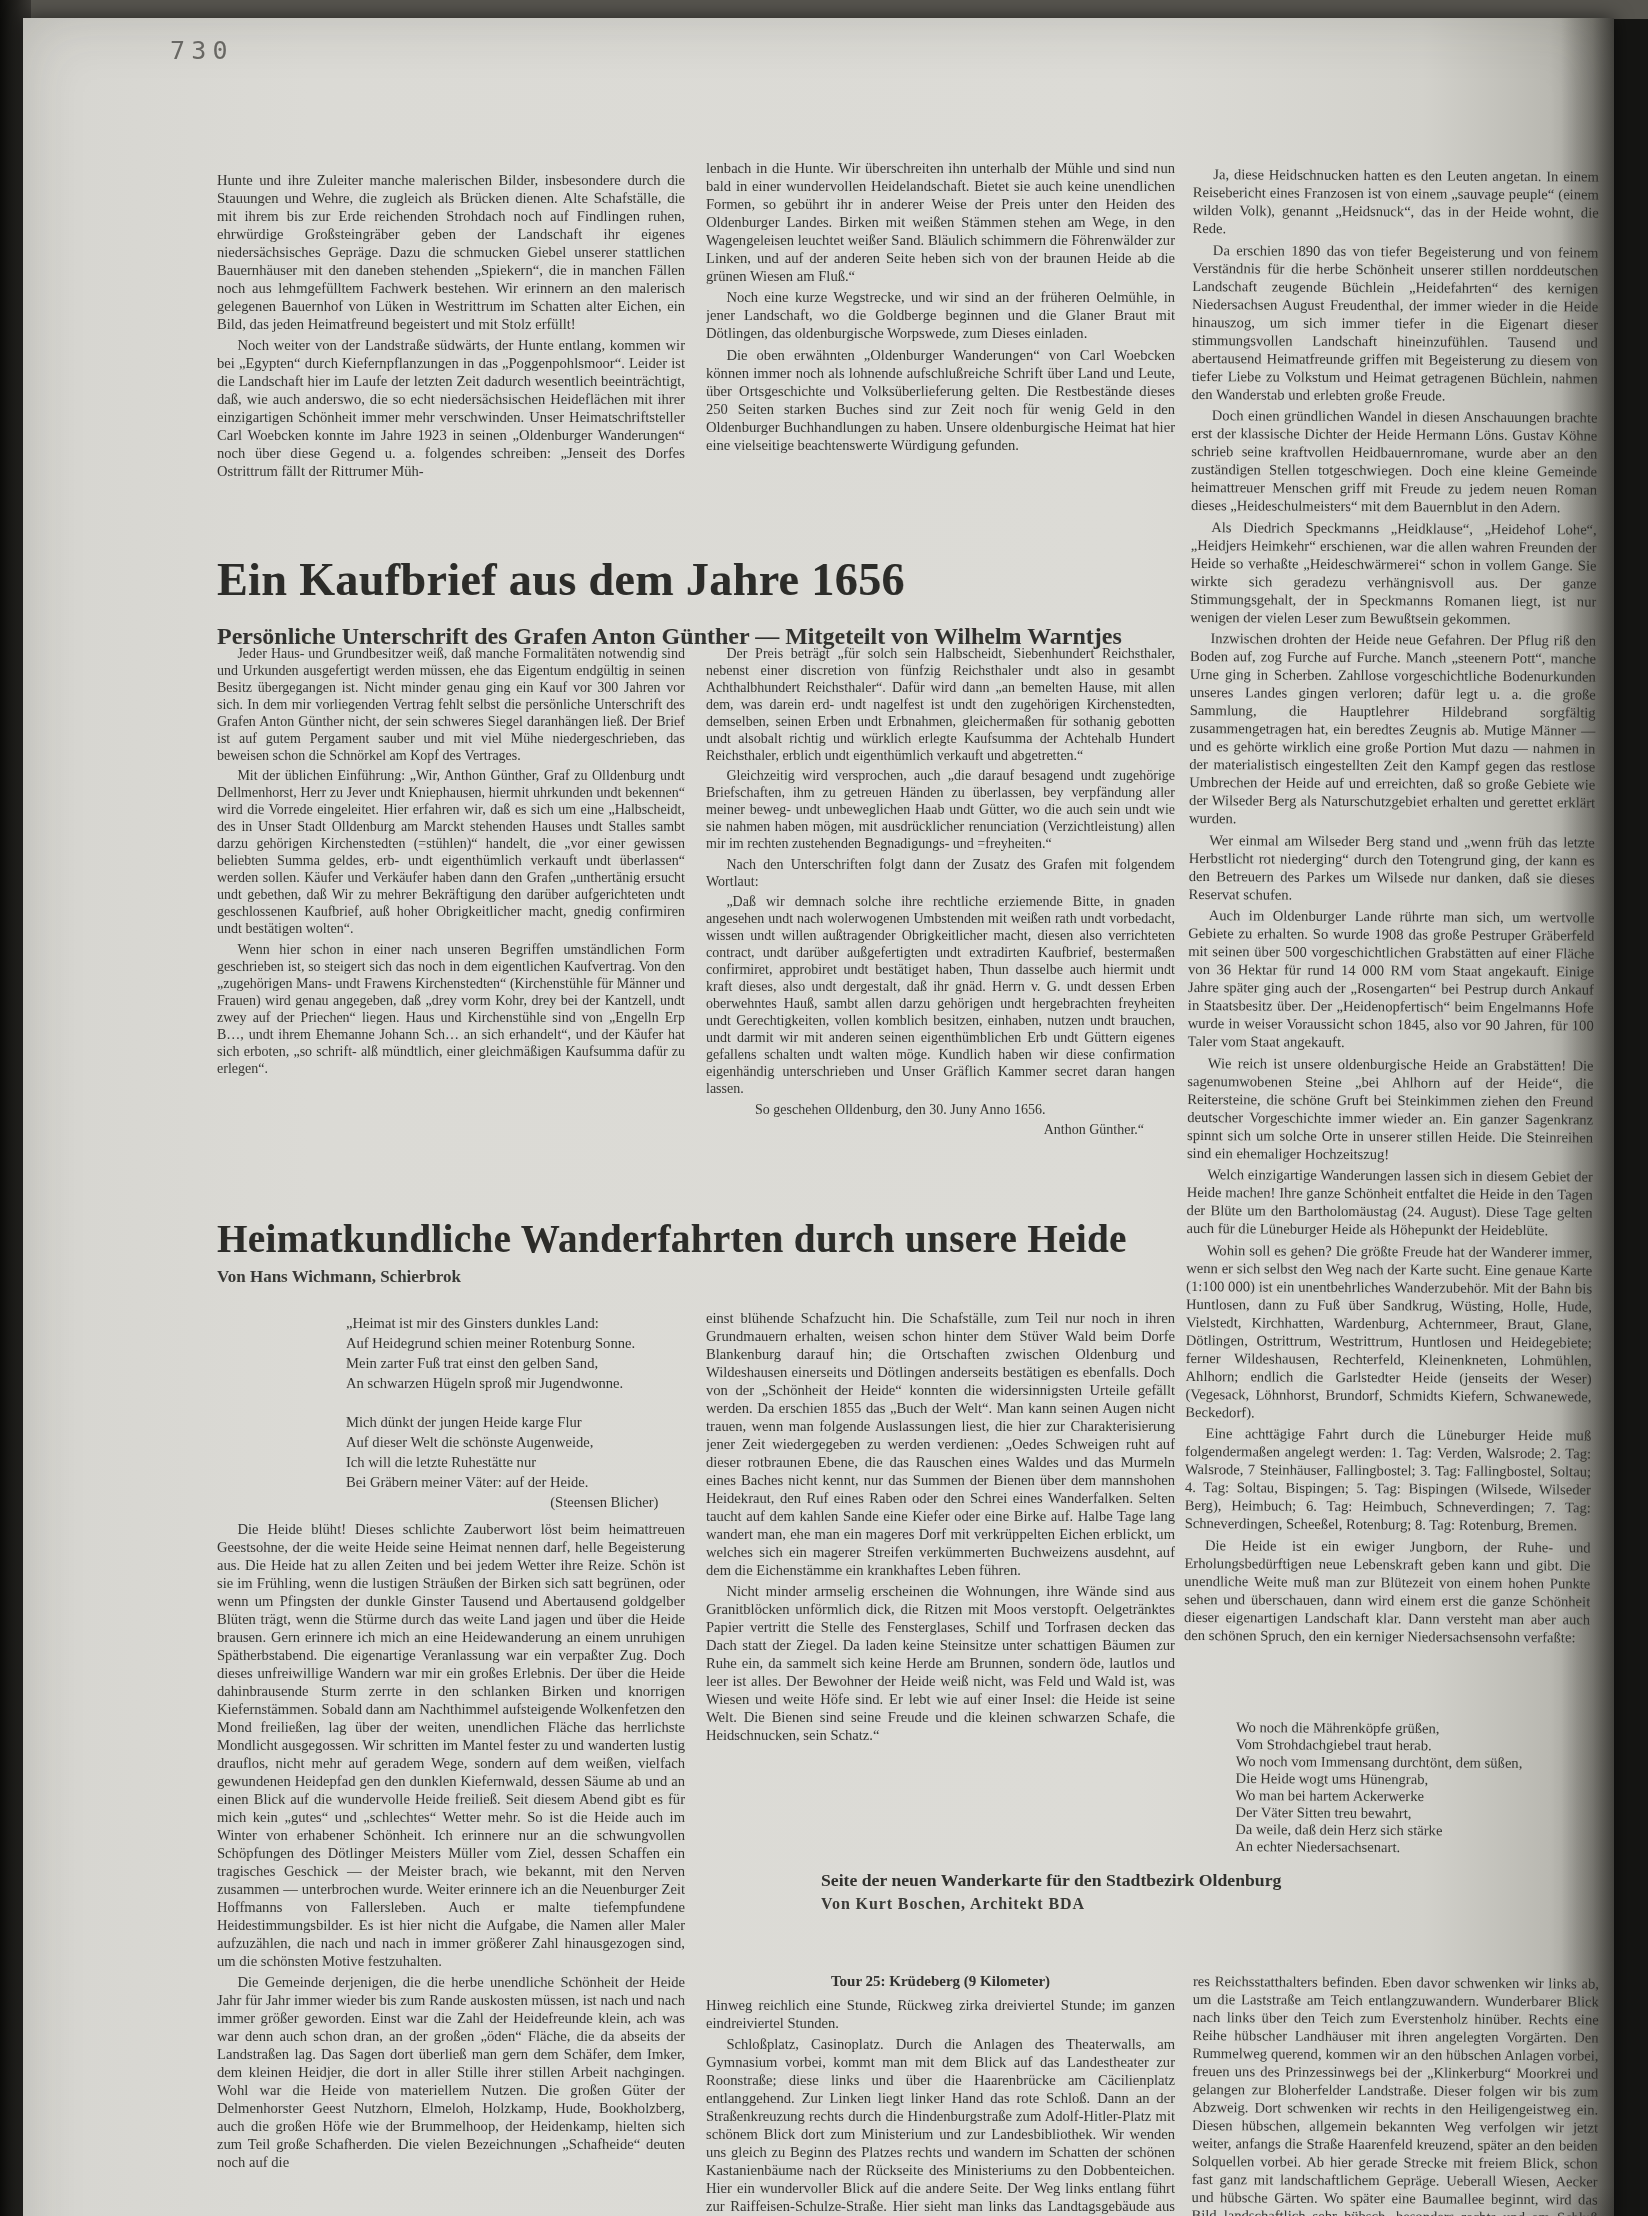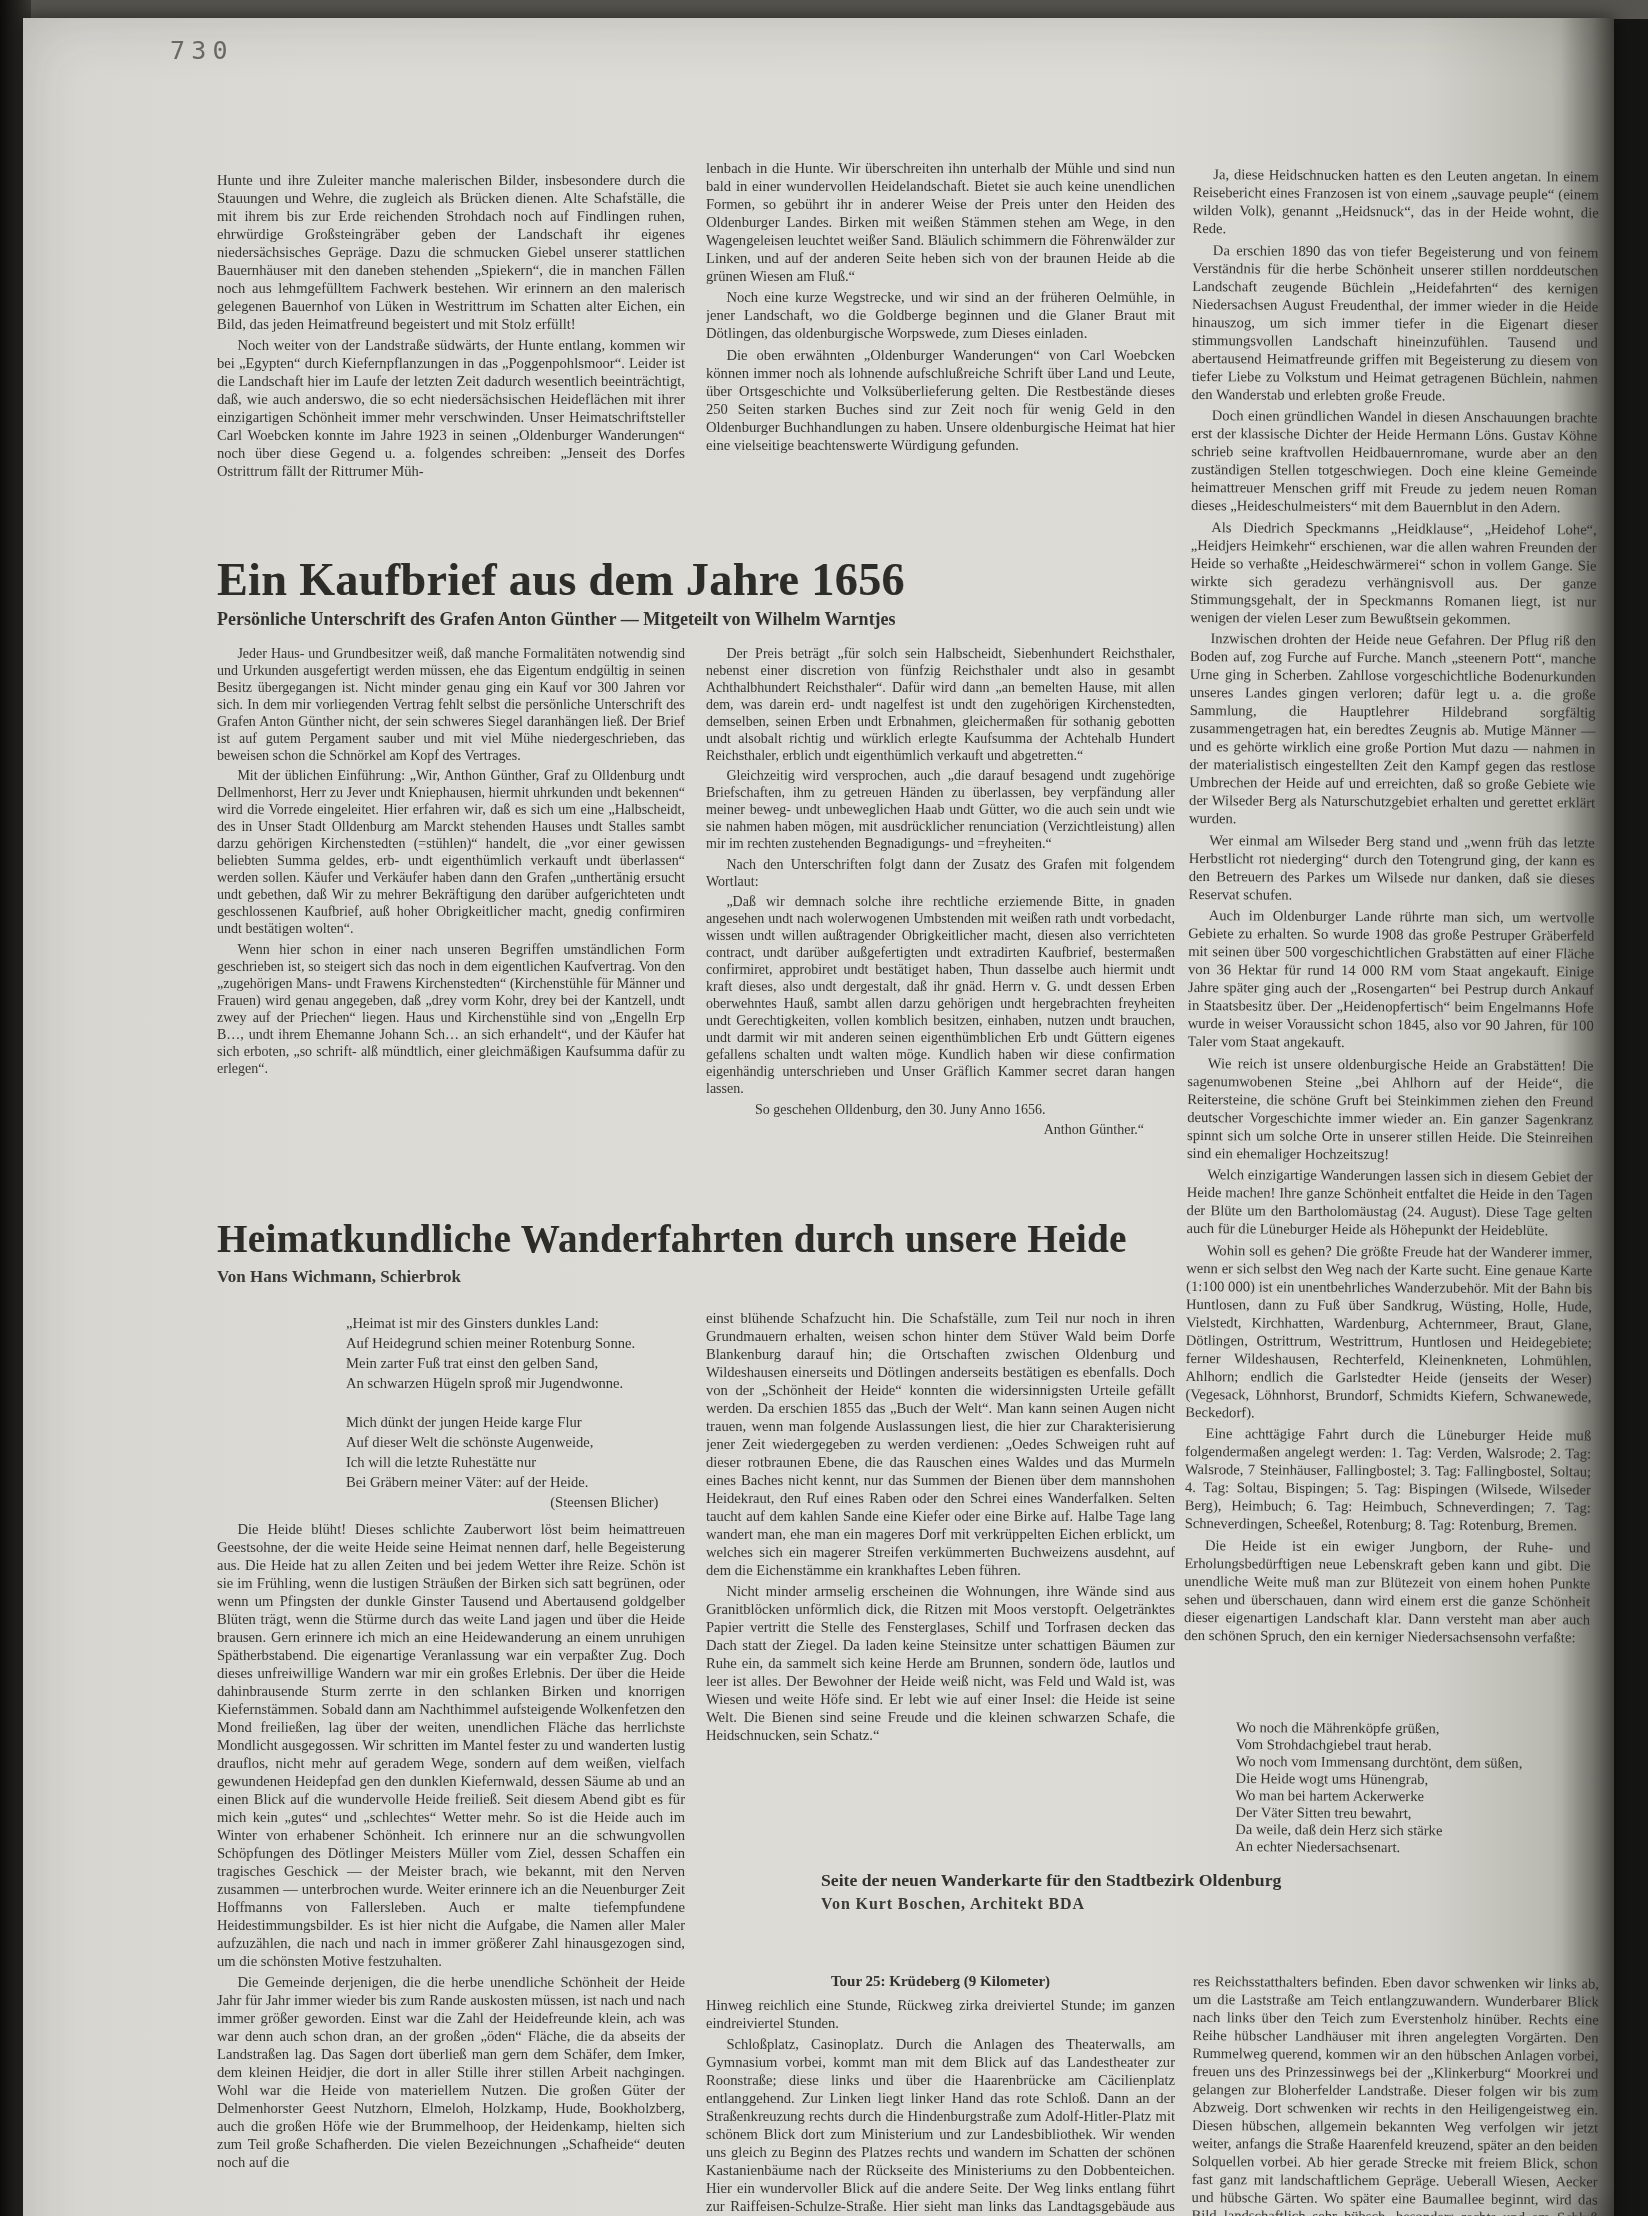--- a/index.html
+++ b/index.html
@@ -64,21 +64,21 @@
     <p>Noch weiter von der Landstraße südwärts, der Hunte entlang, kommen wir bei „Egypten“ durch Kiefernpflanzungen in das „Poggenpohlsmoor“. Leider ist die Landschaft hier im Laufe der letzten Zeit dadurch wesentlich beeinträchtigt, daß, wie auch anderswo, die so echt niedersächsischen Heideflächen mit ihrer einzigartigen Schönheit immer mehr verschwinden. Unser Heimatschriftsteller Carl Woebcken konnte im Jahre 1923 in seinen „Oldenburger Wanderungen“ noch über diese Gegend u. a. folgendes schreiben: „Jenseit des Dorfes Ostrittrum fällt der Rittrumer Müh-</p>
   </div>
   <div class="col" style="left:683px;top:141px;width:469px;height:401px;">
     <p class="noindent">lenbach in die Hunte. Wir überschreiten ihn unterhalb der Mühle und sind nun bald in einer wundervollen Heidelandschaft. Bietet sie auch keine unendlichen Formen, so gebührt ihr in anderer Weise der Preis unter den Heiden des Oldenburger Landes. Birken mit weißen Stämmen stehen am Wege, in den Wagengeleisen leuchtet weißer Sand. Bläulich schimmern die Föhrenwälder zur Linken, und auf der anderen Seite heben sich von der braunen Heide ab die grünen Wiesen am Fluß.“</p>
     <p>Noch eine kurze Wegstrecke, und wir sind an der früheren Oelmühle, in jener Landschaft, wo die Goldberge beginnen und die Glaner Braut mit Dötlingen, das oldenburgische Worpswede, zum Dieses einladen.</p>
     <p>Die oben erwähnten „Oldenburger Wanderungen“ von Carl Woebcken können immer noch als lohnende aufschlußreiche Schrift über Land und Leute, über Ortsgeschichte und Volksüberlieferung gelten. Die Restbestände dieses 250 Seiten starken Buches sind zur Zeit noch für wenig Geld in den Oldenburger Buchhandlungen zu haben. Unsere oldenburgische Heimat hat hier eine vielseitige beachtenswerte Würdigung gefunden.</p>
   </div>
 
   <div class="headline-block" style="left:194px;top:537px;width:957px;">
     <h1 class="h-big" style="font-size:46px;line-height:50px;">Ein Kaufbrief aus dem Jahre 1656</h1>
-    <div class="subhead" style="font-size:18px;line-height:22px;margin-top:3px;">Persönliche Unterschrift des Grafen Anton Günther — Mitgeteilt von Wilhelm Warntjes</div>
+    <div class="subhead" style="font-size:24px;line-height:22px;margin-top:20px;">Persönliche Unterschrift des Grafen Anton Günther — Mitgeteilt von Wilhelm Warntjes</div>
   </div>
   <div class="col kfont" style="left:194px;top:627px;width:468px;height:570px;">
     <p>Jeder Haus- und Grundbesitzer weiß, daß manche Formalitäten notwendig sind und Urkunden ausgefertigt werden müssen, ehe das Eigentum endgültig in seinen Besitz übergegangen ist. Nicht minder genau ging ein Kauf vor 300 Jahren vor sich. In dem mir vorliegenden Vertrag fehlt selbst die persönliche Unterschrift des Grafen Anton Günther nicht, der sein schweres Siegel daranhängen ließ. Der Brief ist auf gutem Pergament sauber und mit viel Mühe niedergeschrieben, das beweisen schon die Schnörkel am Kopf des Vertrages.</p>
     <p>Mit der üblichen Einführung: „Wir, Anthon Günther, Graf zu Olldenburg undt Dellmenhorst, Herr zu Jever undt Kniephausen, hiermit uhrkunden undt bekennen“ wird die Vorrede eingeleitet. Hier erfahren wir, daß es sich um eine „Halbscheidt, des in Unser Stadt Olldenburg am Marckt stehenden Hauses undt Stalles sambt darzu gehörigen Kirchenstedten (=stühlen)“ handelt, die „vor einer gewissen beliebten Summa geldes, erb- undt eigenthümlich verkauft undt überlassen“ werden sollen. Käufer und Verkäufer haben dann den Grafen „unthertänig ersucht undt gebethen, daß Wir zu mehrer Bekräftigung den darüber aufgerichteten undt geschlossenen Kaufbrief, auß hoher Obrigkeitlicher macht, gnedig confirmiren undt bestätigen wolten“.</p>
     <p>Wenn hier schon in einer nach unseren Begriffen umständlichen Form geschrieben ist, so steigert sich das noch in dem eigentlichen Kaufvertrag. Von den „zugehörigen Mans- undt Frawens Kirchenstedten“ (Kirchenstühle für Männer und Frauen) wird genau angegeben, daß „drey vorm Kohr, drey bei der Kantzell, undt zwey auf der Priechen“ liegen. Haus und Kirchenstühle sind von „Engelln Erp B…, undt ihrem Ehemanne Johann Sch… an sich erhandelt“, und der Käufer hat sich erboten, „so schrift- alß mündtlich, einer gleichmäßigen Kaufsumma dafür zu erlegen“.</p>
   </div>
   <div class="col kfont" style="left:683px;top:627px;width:469px;height:570px;">
     <p>Der Preis beträgt „für solch sein Halbscheidt, Siebenhundert Reichsthaler, nebenst einer discretion von fünfzig Reichsthaler undt also in gesambt Achthalbhundert Reichsthaler“. Dafür wird dann „an bemelten Hause, mit allen dem, was darein erd- undt nagelfest ist undt den zugehörigen Kirchenstedten, demselben, seinen Erben undt Erbnahmen, gleichermaßen für sothanig gebotten undt alsobalt richtig und würklich erlegte Kaufsumma der Achtehalb Hundert Reichsthaler, erblich undt eigenthümlich verkauft und abgetretten.“</p>
     <p>Gleichzeitig wird versprochen, auch „die darauf besagend undt zugehörige Briefschaften, ihm zu getreuen Händen zu überlassen, bey verpfändung aller meiner beweg- undt unbeweglichen Haab undt Gütter, wo die auch sein undt wie sie nahmen haben mögen, mit ausdrücklicher renunciation (Verzichtleistung) allen mir im rechten zustehenden Begnadigungs- und =freyheiten.“</p>
     <p>Nach den Unterschriften folgt dann der Zusatz des Grafen mit folgendem Wortlaut:</p>

